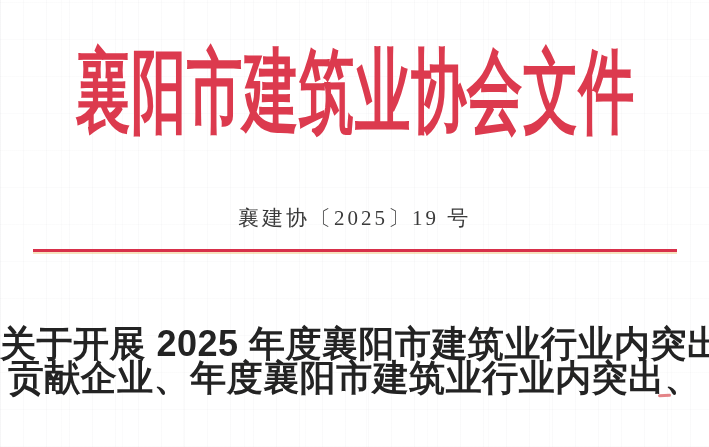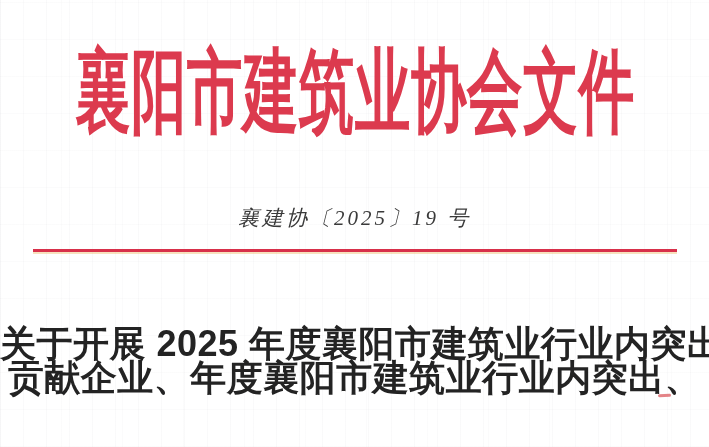--- a/index.html
+++ b/index.html
@@ -50,21 +50,20 @@
     position: absolute;
     top: 203px;
     left: 0;
     width: 709px;
     text-align: center;
     font-size: 21px;
     line-height: 30px;
     letter-spacing: 3px;
     color: var(--docnum-gray, #3a3a3a);
     font-family: "Liberation Serif", "DejaVu Serif", serif;
-    font-style: italic;
   }
   
   .red-line {
     position: absolute;
     top: 249px;
     left: 33px;
     width: 644px;
     height: 3px;
     background: var(--divider-red, #d8304a);
     box-shadow: 0 2px 0 rgba(233, 172, 70, 0.35);

